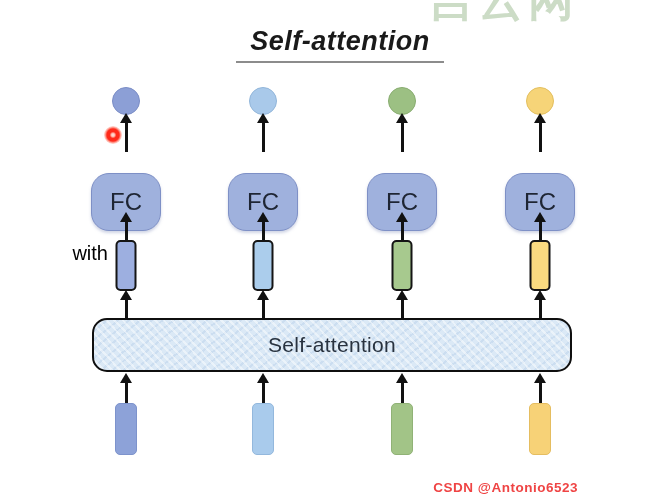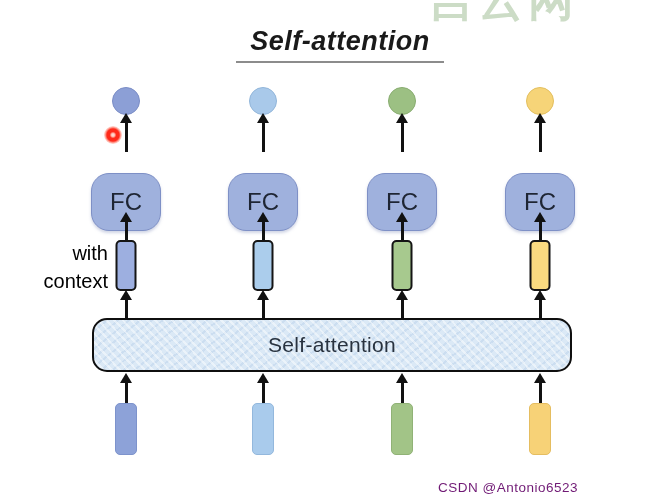--- a/index.html
+++ b/index.html
@@ -79,22 +79,22 @@
   .laser-dot{
     position:absolute;left:104px;top:126px;width:18px;height:18px;border-radius:50%;
     background:radial-gradient(circle,
       #ffe9e4 0%, #ffb9ab 14%,
       var(--laser) 26%, var(--laser) 48%,
       rgba(255,80,56,.45) 62%, rgba(255,90,60,0) 78%);
   }
   
   .page-number{position:absolute;left:598px;top:464px;width:24px;text-align:left;
     font-size:11px;color:#8f8f8f;}
-  .bottom-watermark{position:absolute;right:2px;top:480px;font-size:13.5px;color:#701a75;
-    letter-spacing:.5px;}
+  .bottom-watermark{position:absolute;right:2px;top:480px;font-size:13.5px;color:#ef4444;
+    letter-spacing:.5px;font-weight:bold;}
 </style>
 </head>
 <body>
 
 <div class="slide">
 
   <div class="top-watermark">
     <span>吉云网</span>
   </div>
 
@@ -200,20 +200,19 @@
     <div class="bar bottom-bar"></div>
   </div>
     </div>
 
   <div class="attention-box">
     <span>Self-attention</span>
   </div>
 
   <div class="with-context">
     <div>with</div>
-    <div>context</div>
   </div>
 
   <div class="laser-dot"></div>
 
   <div class="page-number">11</div>
   <div class="bottom-watermark">CSDN @Antonio6523</div>
 </div>
 
 </body></html>

